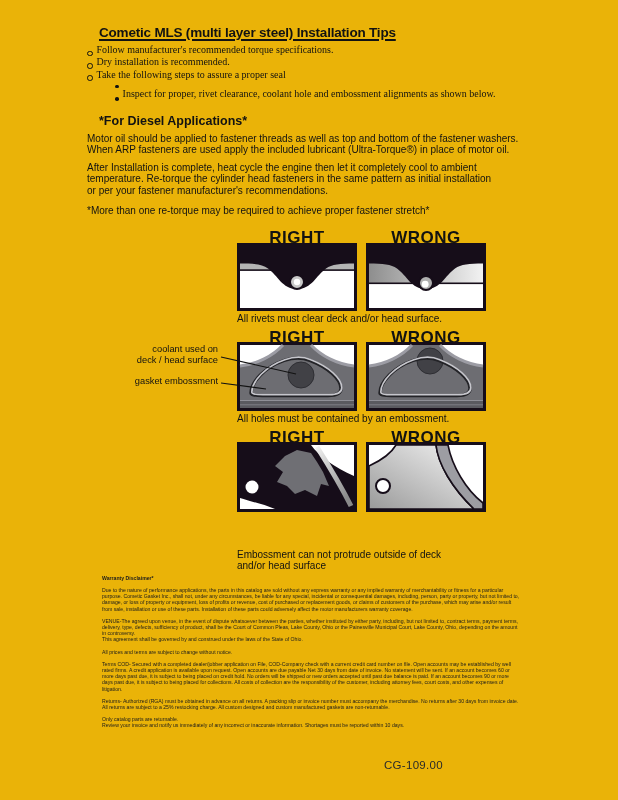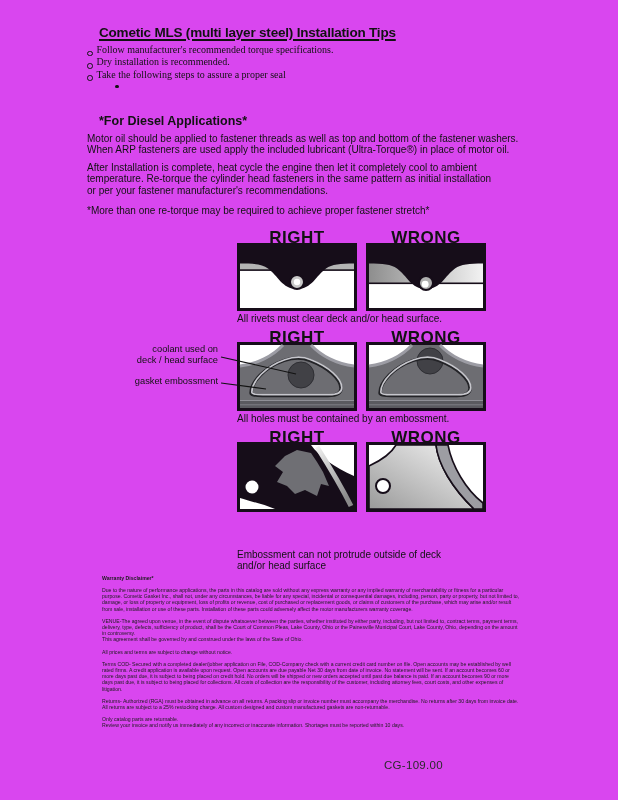--- a/index.html
+++ b/index.html
@@ -1,16 +1,16 @@
 <!DOCTYPE html>
 <html><head>
 <meta charset="utf-8">
 <style>
   html,body{margin:0;padding:0;background:#e8e8e8;}
-  .page{position:relative;width:618px;height:800px;background:#d946ef;
+  .page{position:relative;width:618px;height:800px;background:#eab308;
         font-family:"Liberation Sans",sans-serif;color:#121212;overflow:hidden;margin:0 auto;}
   .abs{position:absolute;}
   .title{left:99px;top:25px;font-size:13.5px;font-weight:bold;letter-spacing:-0.2px;
          text-decoration:underline;text-decoration-thickness:1.5px;text-underline-offset:2px;}
   .bullets{left:87px;top:44px;width:460px;font-size:10px;line-height:12.3px;}
   .brow{display:flex;align-items:flex-end;font-family:Liberation Serif, serif;}
   .bmark{flex:none;width:3.5px;height:3.5px;border:1px solid #121212;border-radius:50%;margin:3px 4px 0 0;}
   .sbrow{margin-left:28px;}
   .sbmark{flex:none;width:3.6px;height:3.6px;background:#121212;border-radius:50%;margin:4px 4px 0 0;}
   .h2{left:99px;top:114px;font-size:12.5px;font-weight:bold;}
@@ -42,20 +42,24 @@
     <div class="brow">
       <span class="bmark"></span>
       <span>Dry installation is recommended.</span>
     </div>
     <div class="brow">
       <span class="bmark"></span>
       <span>Take the following steps to assure a proper seal</span>
     </div>
     <div class="brow sbrow">
       <span class="sbmark"></span>
+    </div>
+    <div class="brow sbrow">
+      <span class="sbmark"></span>
+      <span>Inspect for proper, rivet clearance, coolant hole and embossment alignments as shown below.</span>
     </div>
   </div>
 
   <div class="abs h2">*For Diesel Applications*</div>
   <div class="abs bodytext p1">Motor oil should be applied to fastener threads as well as top and bottom of the fastener washers.
 When ARP fasteners are used apply the included lubricant (Ultra-Torque®) in place of motor oil.</div>
   <div class="abs bodytext p2">After Installation is complete, heat cycle the engine then let it completely cool to ambient
 temperature. Re-torque the cylinder head fasteners in the same pattern as initial installation
 or per your fastener manufacturer's recommendations.</div>
   <div class="abs bodytext note">*More than one re-torque may be required to achieve proper fastener stretch*</div>

